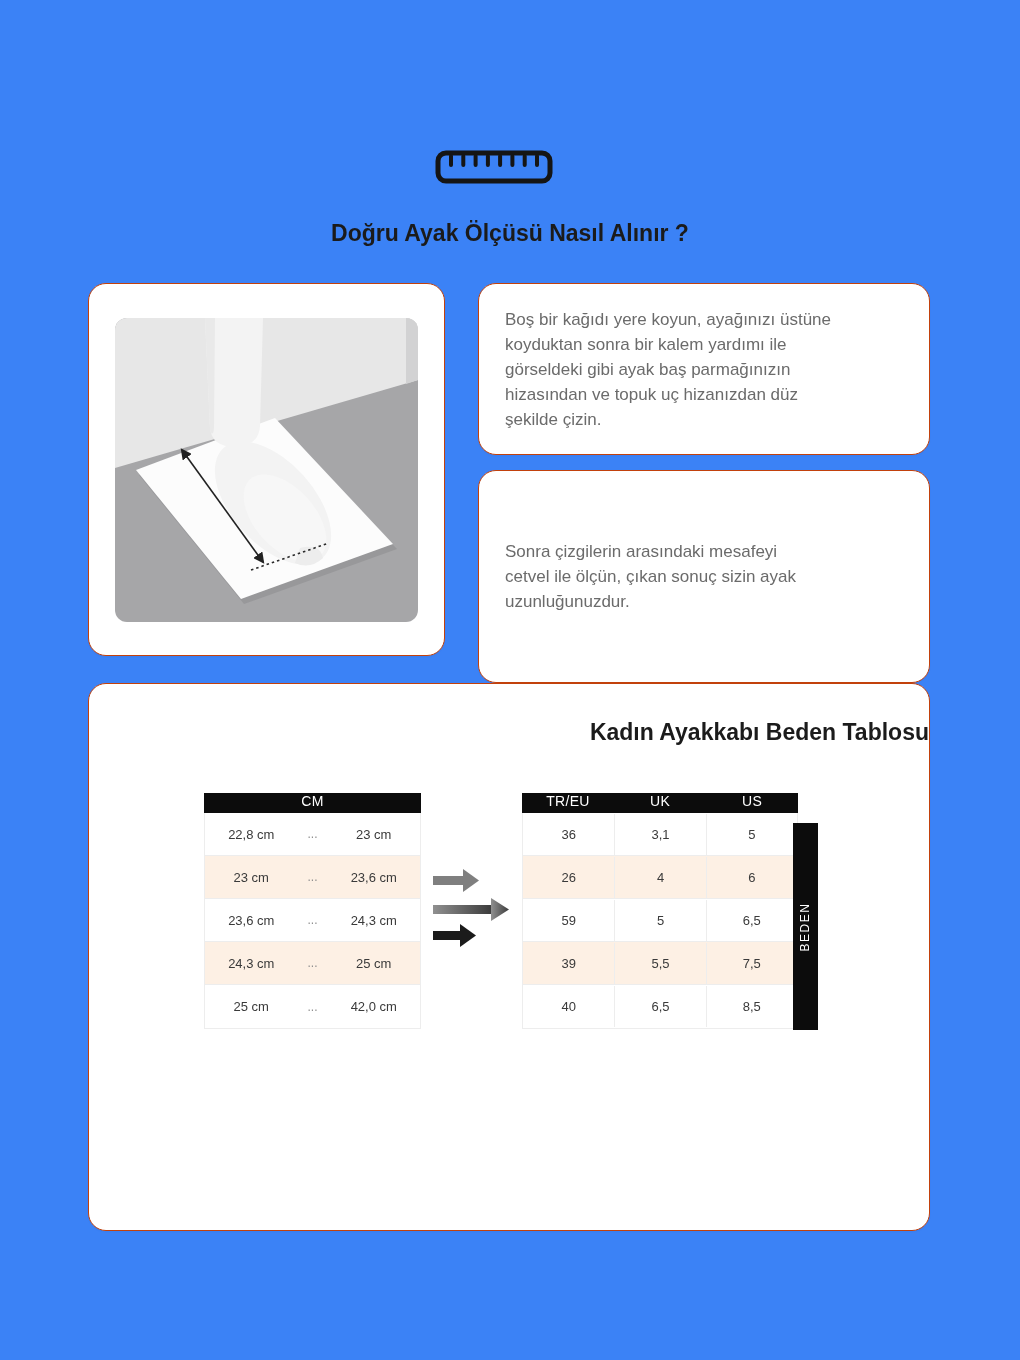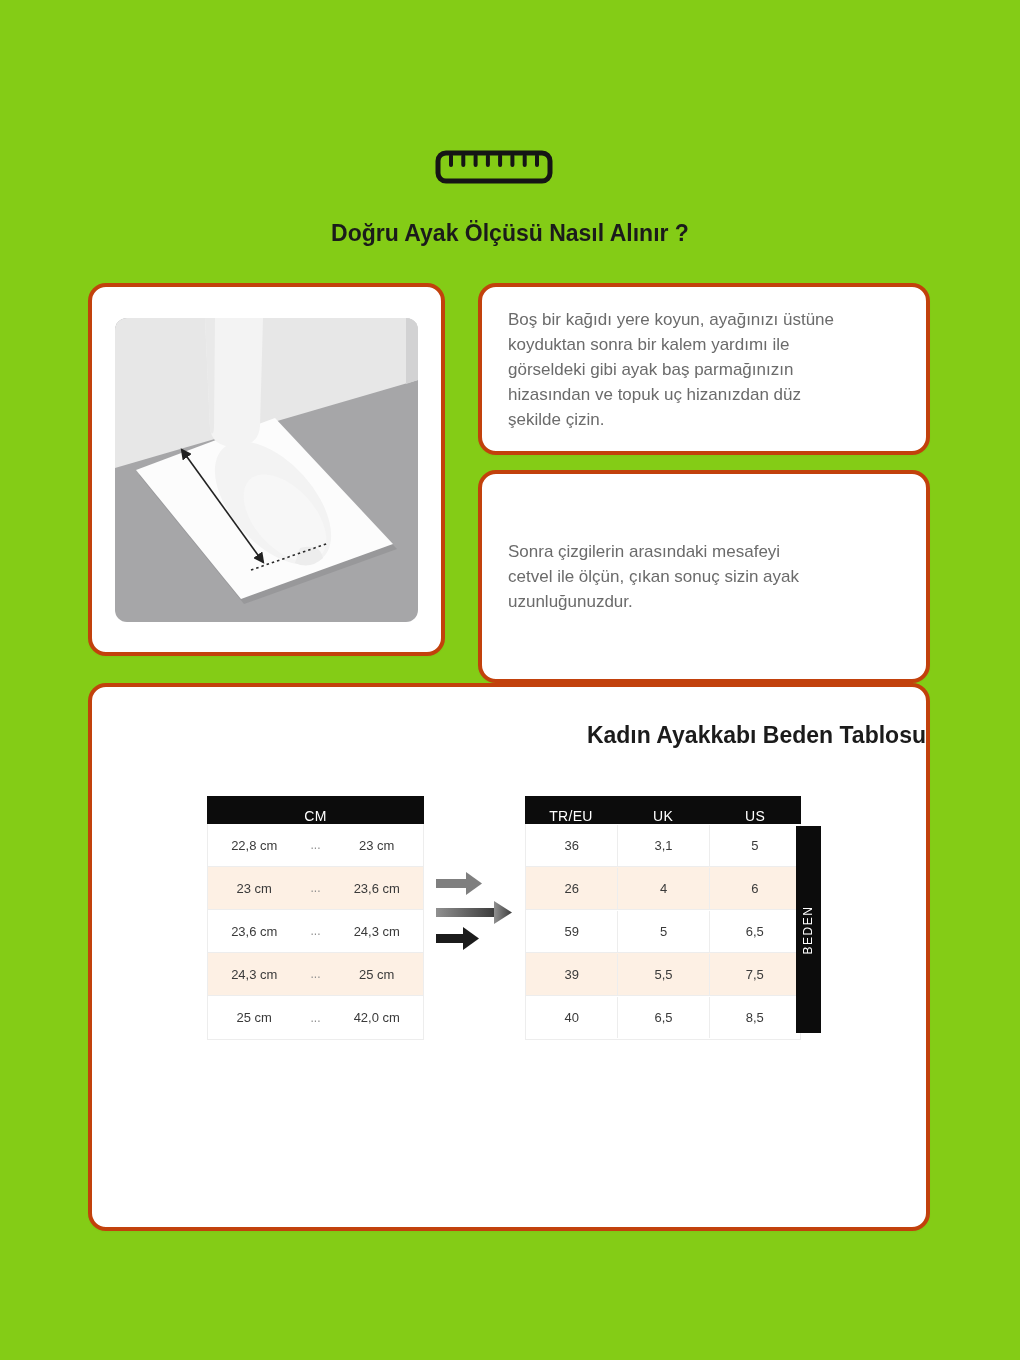--- a/index.html
+++ b/index.html
@@ -1,52 +1,52 @@
 <!DOCTYPE html>
 <html><head>
 <meta charset="utf-8">
 <style>
   * { margin:0; padding:0; box-sizing:border-box; }
   html,body { background:#ffffff; }
   .page {
     position:relative; width:1020px; height:1360px; margin:0 auto;
-    background:#84cc16; overflow:hidden;
+    background:#3b82f6; overflow:hidden;
     font-family:"Liberation Sans", sans-serif; color:#1c1c1c;
   }
   
   .ruler-wrap { position:absolute; left:435px; top:150px; width:118px; height:34px; }
   .main-title {
     position:absolute; left:0; top:220px; width:1020px;
     text-align:center; font-size:23px; font-weight:700; color:#1b1b1b;
   }
   
   .card {
-    position:absolute; background:#fff; border:4px solid #c2410c; border-radius:18px;
+    position:absolute; background:#fff; border:1px solid #c2410c; border-radius:18px;
     box-shadow:0 1px 2px rgba(0,0,0,0.03);
   }
   .photo-card { left:88px; top:283px; width:357px; height:373px;
     display:flex; align-items:center; justify-content:center; }
   .photo-frame { width:303px; height:304px; border-radius:12px; overflow:hidden; }
   .text-card-1 { left:478px; top:283px; width:452px; height:172px;
     display:flex; align-items:center; }
   .text-card-2 { left:478px; top:470px; width:452px; height:213px;
     display:flex; align-items:center; }
   .instruction {
     padding:0 40px 0 26px; font-size:17px; line-height:25px; color:#6b6b6b;
     white-space:pre-line;
   }
   
   .section-card { left:88px; top:683px; width:842px; height:548px; }
   .section-title {
     position:absolute; left:0; top:35px; width:100%;
     text-align:right; font-size:23px; font-weight:700; color:#1b1b1b;
   }
   .tbl-header {
-    height:28px; background:#0c0c0c; color:#ffffff;
-    display:flex; align-items:flex-end; font-size:14px; letter-spacing:0.3px;
+    height:20px; background:#0c0c0c; color:#ffffff;
+    display:flex; align-items:flex-start; font-size:14px; letter-spacing:0.3px;
   }
   .tbl-rows { border:1px solid #ededed; border-top:none; background:#fff; }
   .t-row { height:43px; display:flex; align-items:center; border-bottom:1px solid #ededed; }
   .t-row:last-child { border-bottom:none; }
   .t-row.alt { background:#fdf0e4; }
   .cell-txt { font-size:13px; color:#3a3a3a; }
   
   .cm-table { position:absolute; left:115px; top:109px; width:217px; }
   .cm-table .tbl-header { justify-content:center; }
   .cm-v { flex:1; text-align:center; }

